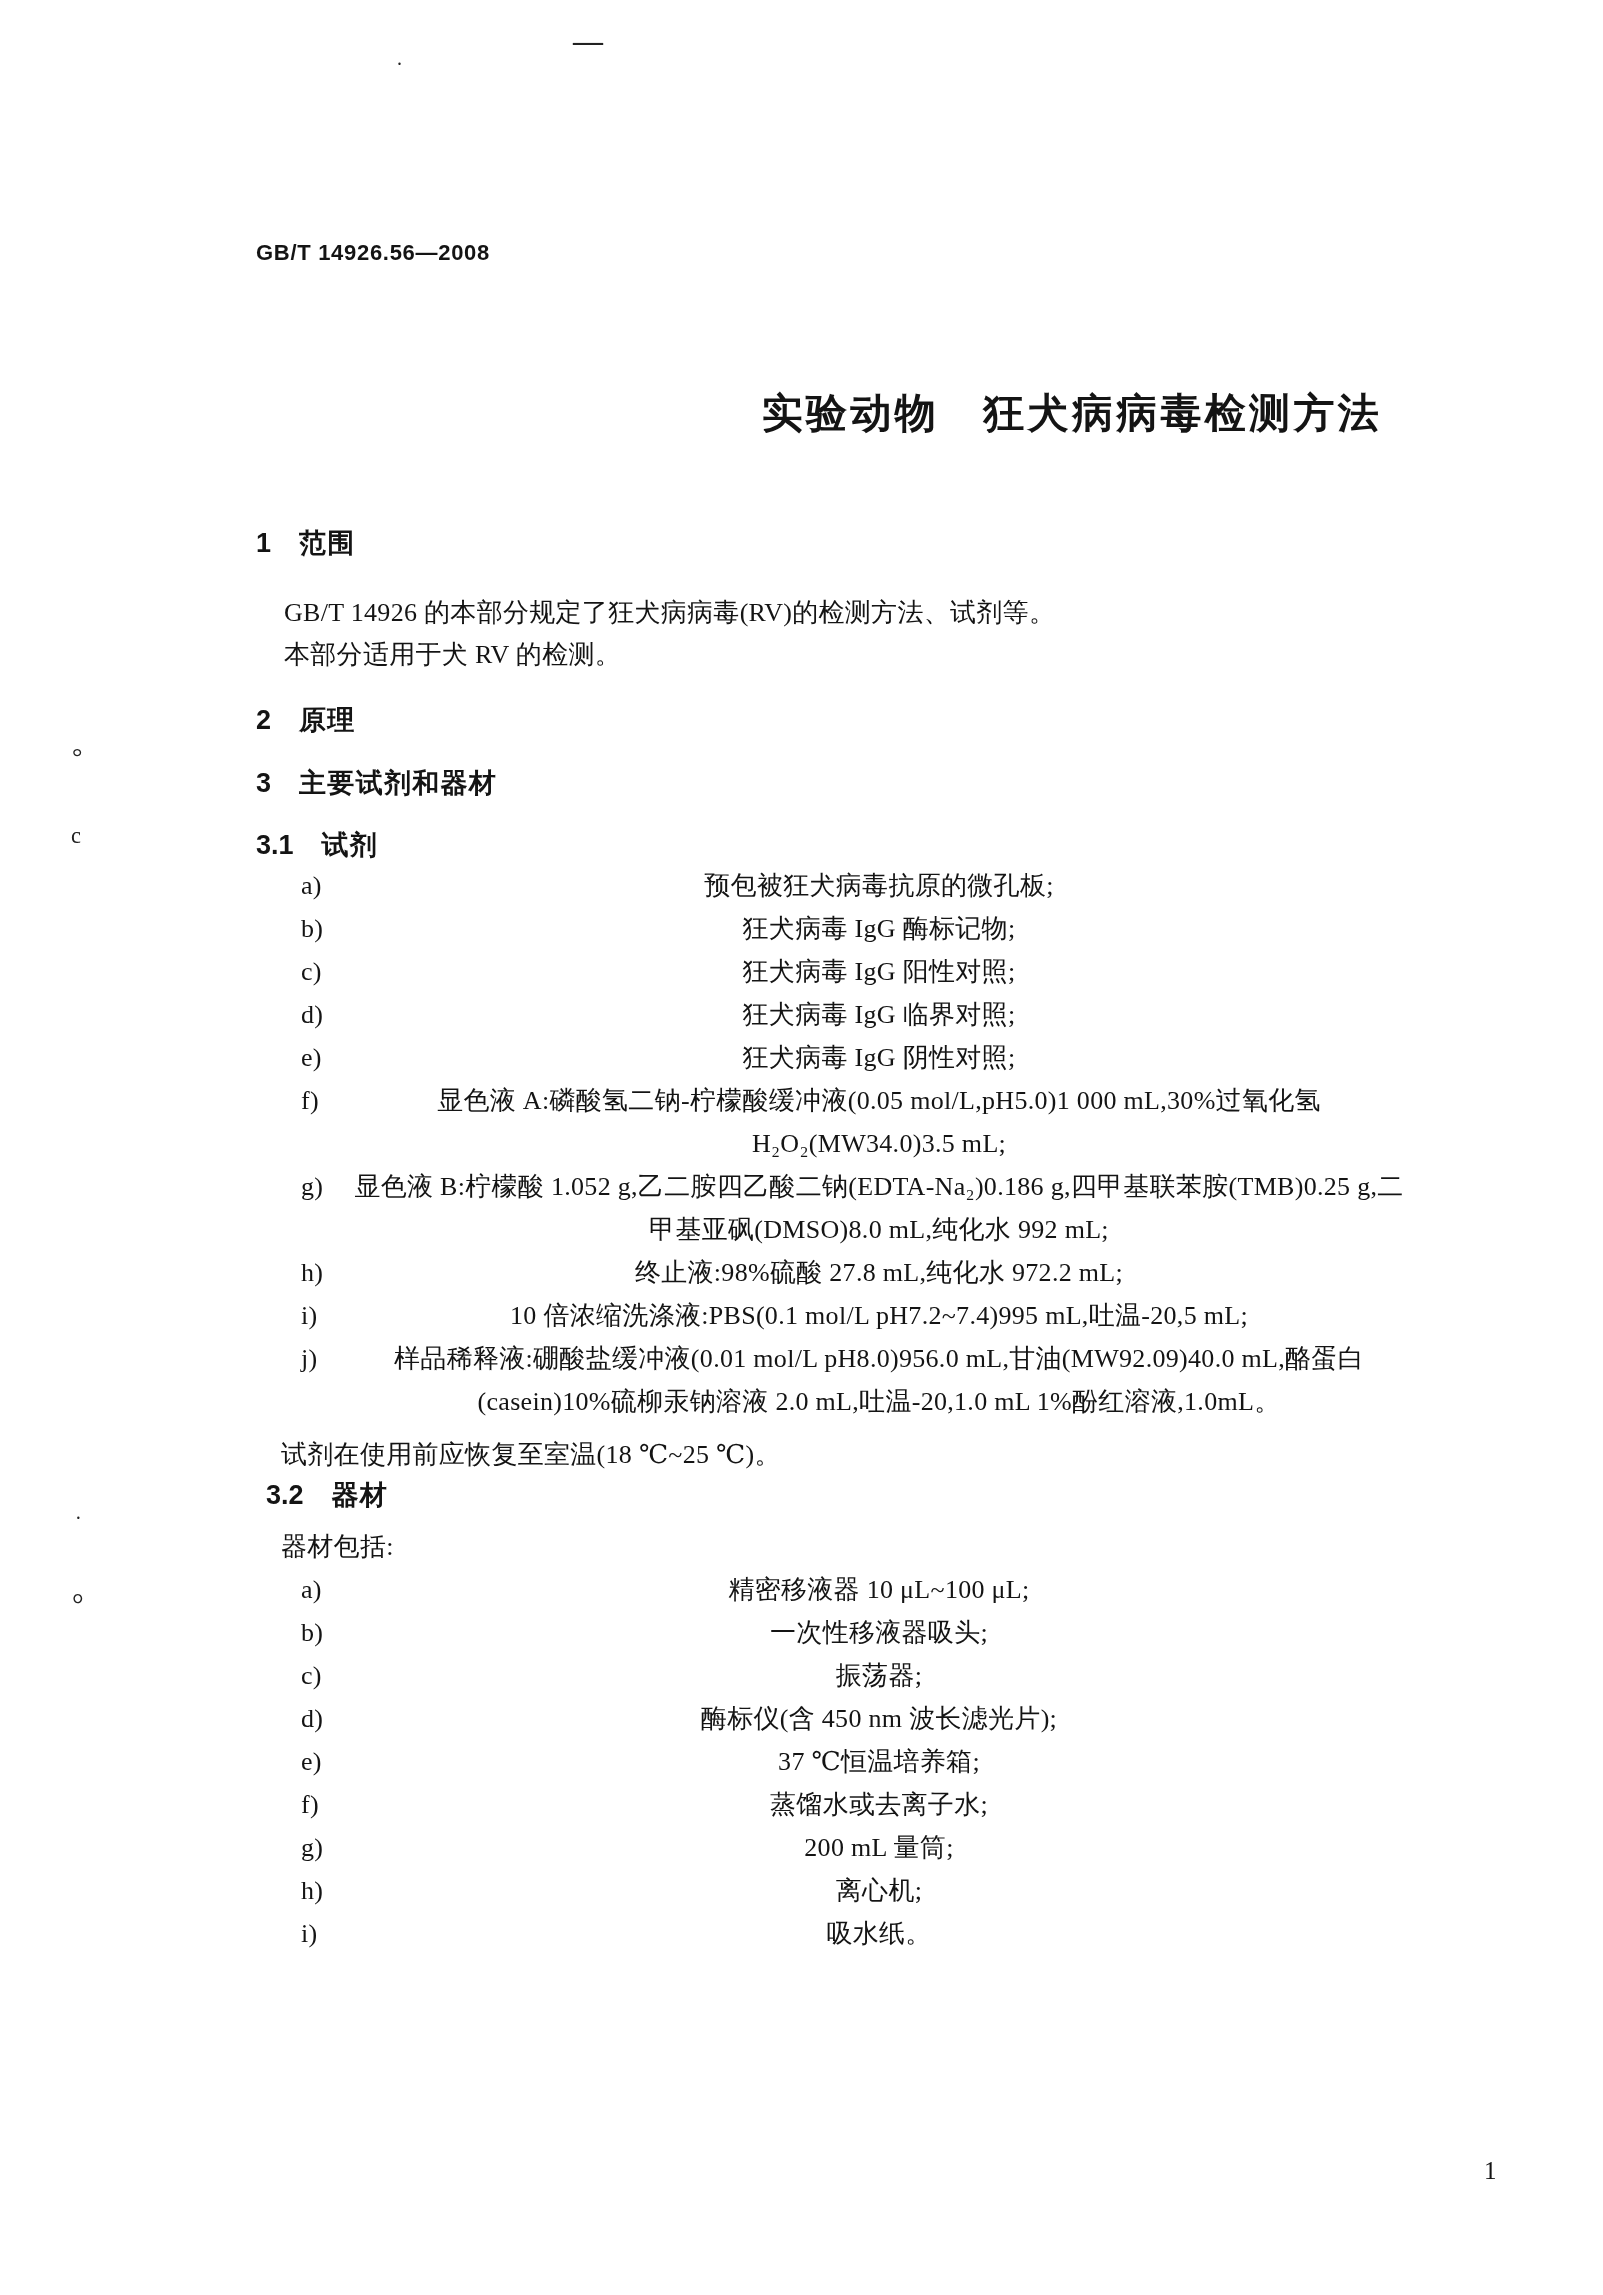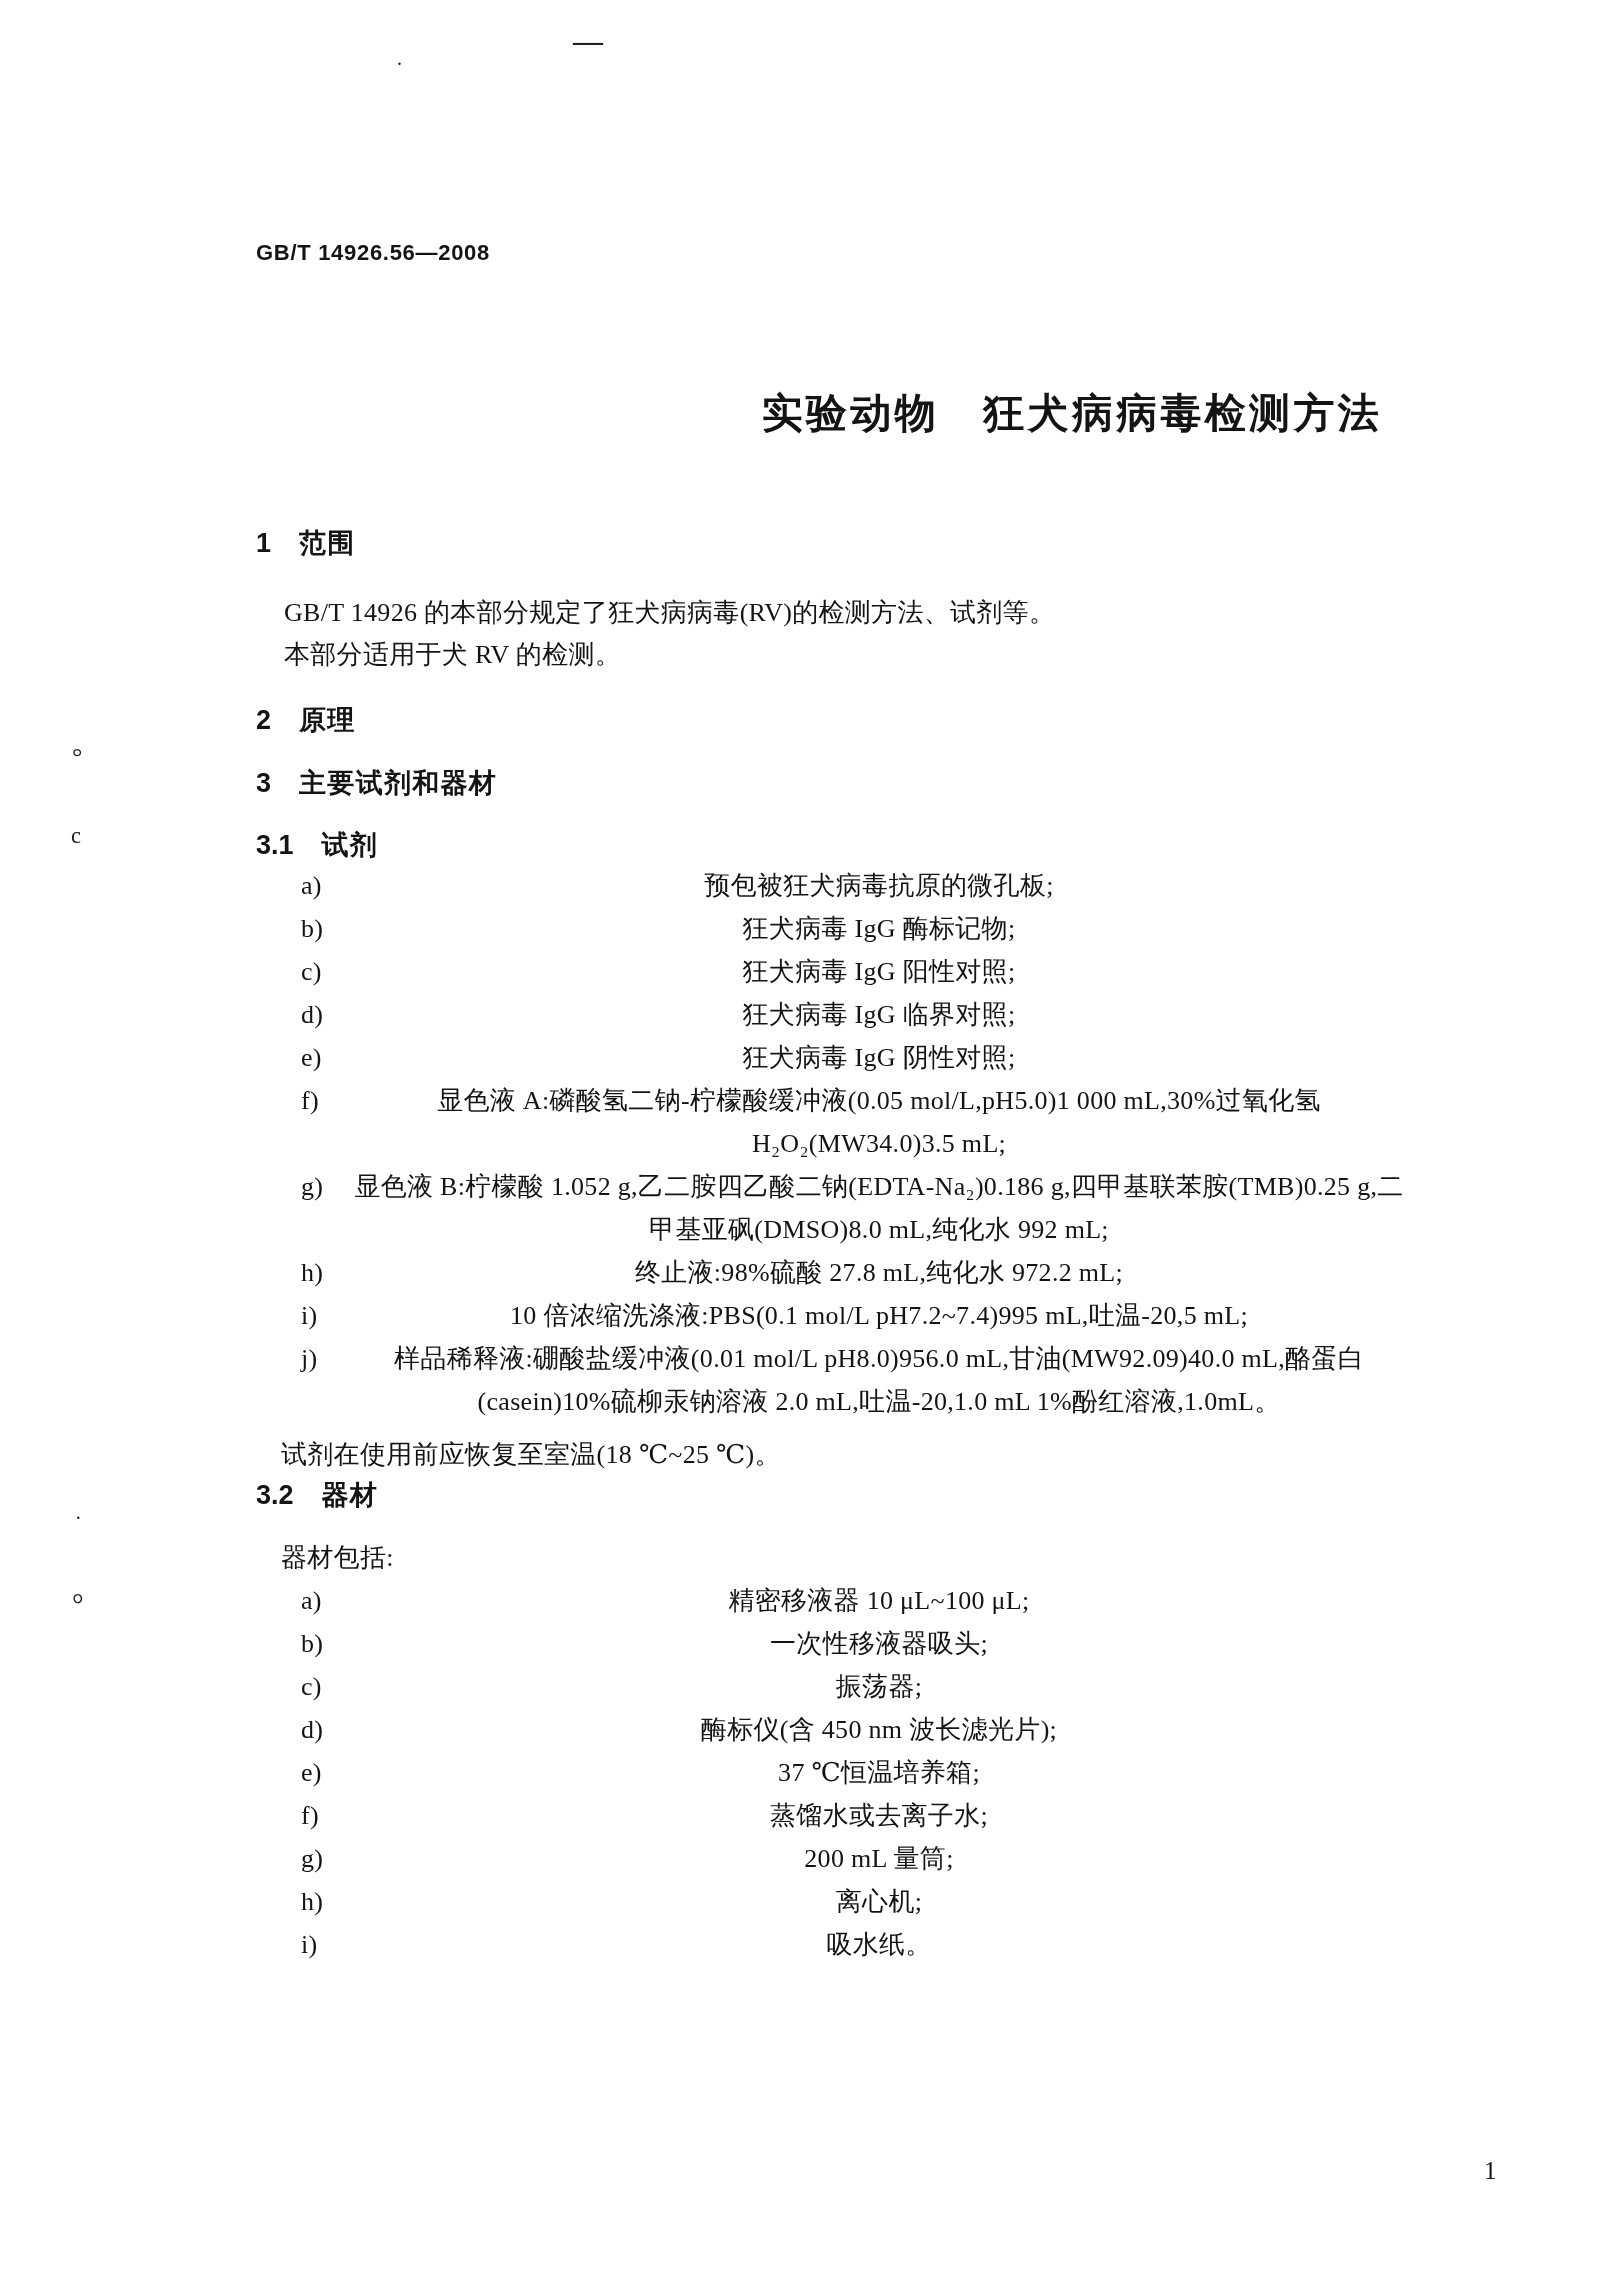--- a/index.html
+++ b/index.html
@@ -45,26 +45,26 @@
     font-weight: bold;
     font-size: 27px;
     line-height: 29px;
     letter-spacing: 1.3px;
   }
   .sec-num { display: inline-block; margin-right: 28px; letter-spacing: 0; }
   .h1 { margin-top: 93px; }
   .h2 { margin-top: 30px; }
   .h3 { margin-top: 34px; }
   .h31 { margin-top: 33px; }
-  .h32 { margin-top: 5.3px; }
+  .h32 { margin-top: 5.3px; margin-left: 10px; }
   .para2l { margin-top: 34px; line-height: 42px; }
   .para2l p { margin: 0; text-indent: 28px; }
   .s2para { margin-top: 32px; line-height: 41px; text-indent: 37px; text-align: justify; }
   .intro { margin-top: 12px; line-height: 42px; text-indent: 38px; }
-  .intro32 { margin-top: 27px; line-height: 42px; text-indent: 25px; }
+  .intro32 { margin-top: 16px; line-height: 42px; text-indent: 25px; }
   .note { margin-top: 10.5px; line-height: 42px; text-indent: 25px; }
   .list { margin-top: 4px; margin-left: 45px; }
   .list.second { margin-top: 0; }
   .list-item { display: flex; line-height: 43px; }
   .li-letter { width: 41px; flex-shrink: 0; }
   .li-text { flex: 1; text-align: center; }
   .page-number {
     position: absolute;
     left: 1484px;
     top: 2158px;

